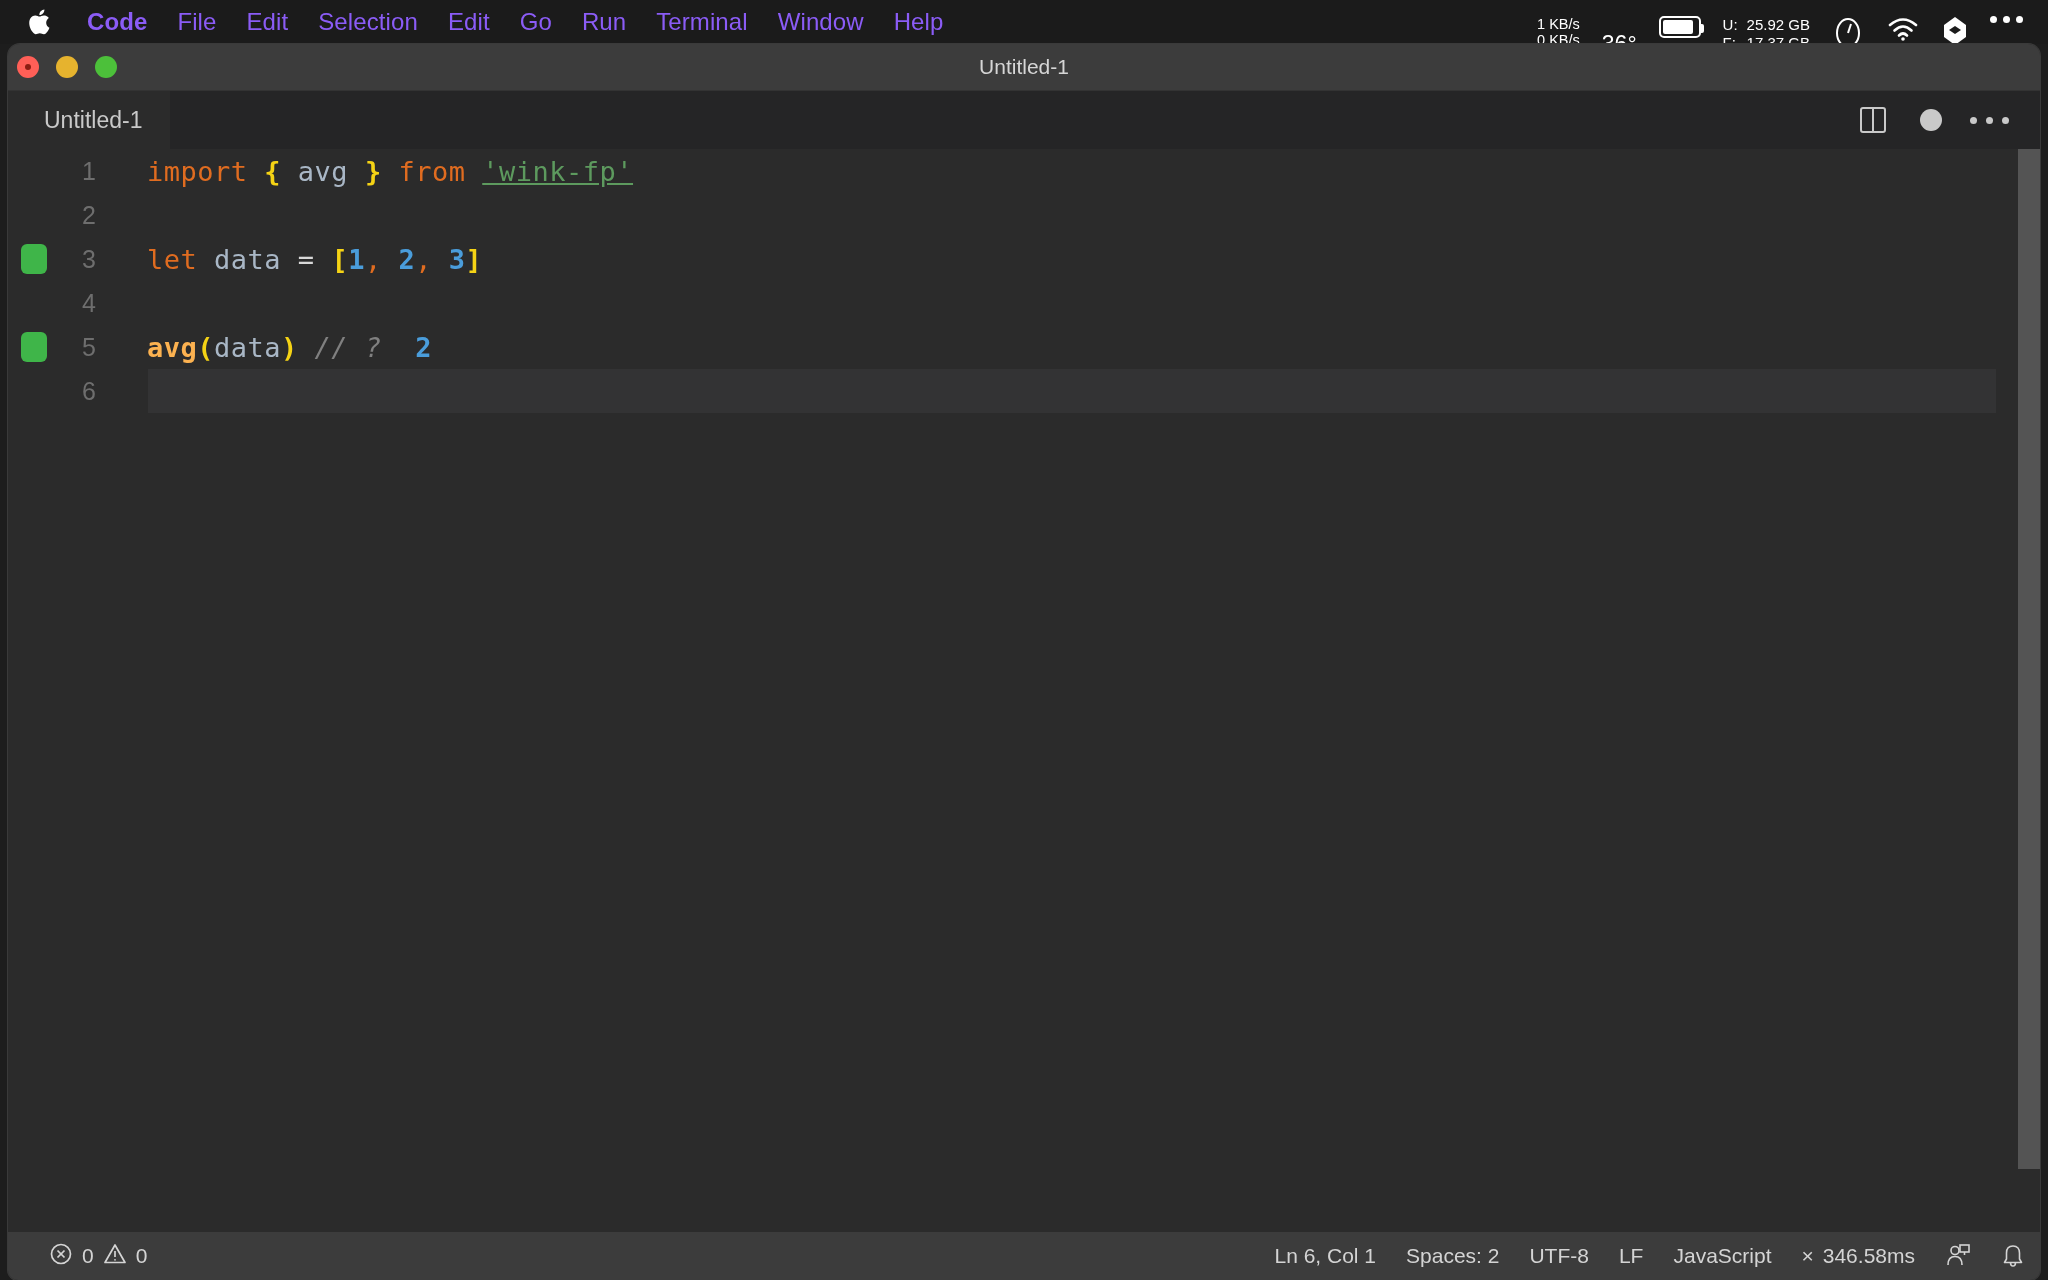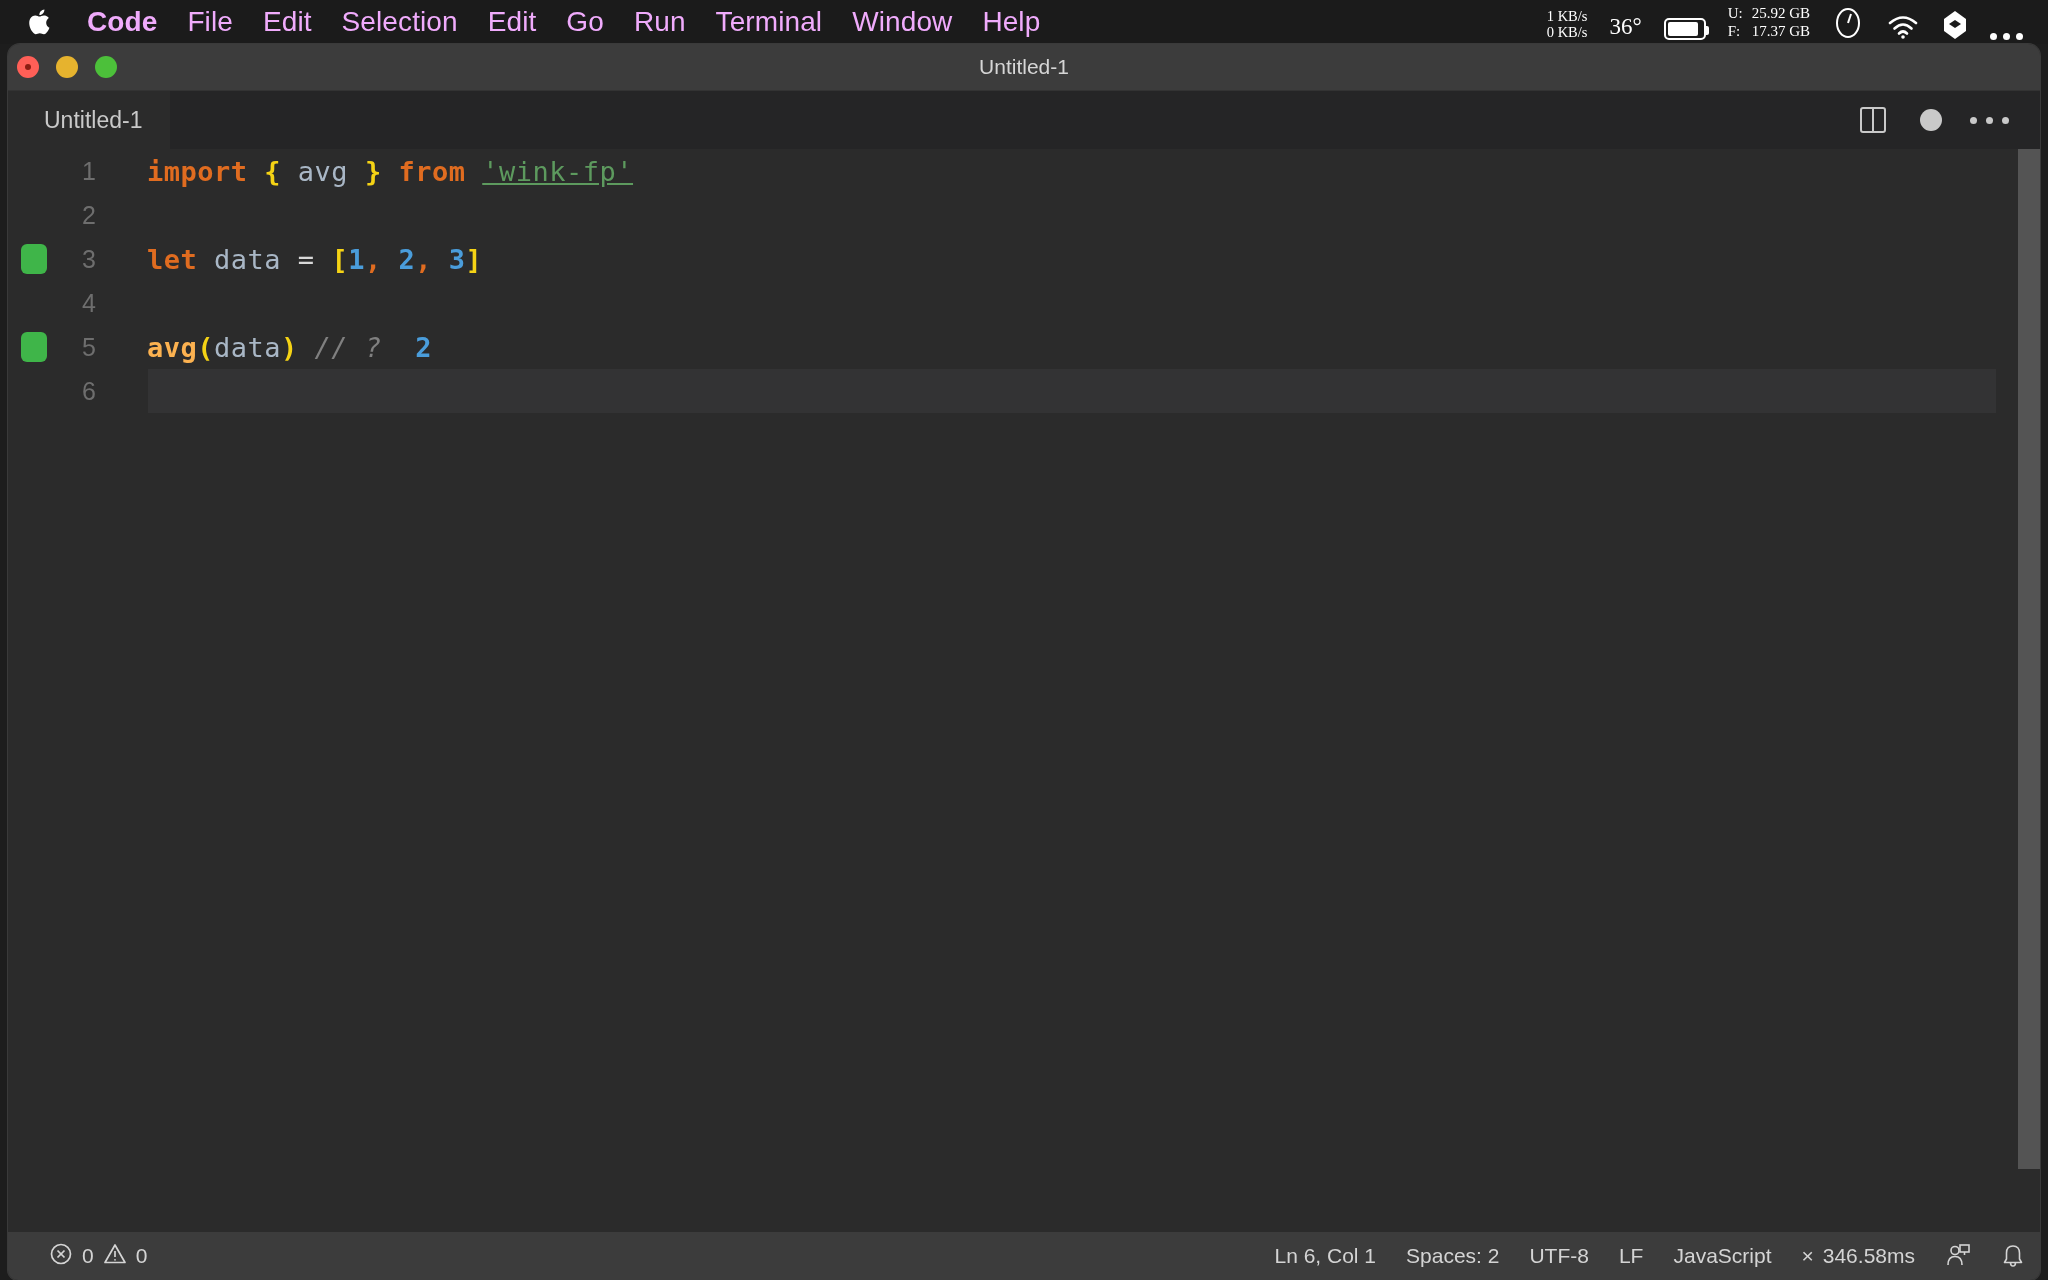--- a/index.html
+++ b/index.html
@@ -16,29 +16,29 @@
     background:#1b1b1b;
     display:flex; align-items:center;
     color:#ffffff;
   }
   .mb-left { display:flex; align-items:center; height:44px; padding-left:26px; }
   .mb-apple {
     width:26px; height:30px; margin-right:20px;
     display:flex; align-items:center; justify-content:center;
   }
   .mb-item {
-    font-size:28px; line-height:44px; padding:0 15px; color:#f0abfc;
+    font-size:24px; line-height:44px; padding:0 15px; color:#8b5cf6;
     letter-spacing:0.1px; white-space:nowrap;
   }
   .mb-item.bold { font-weight:bold; }
   .mb-right {
     position:absolute; right:14px; top:0; height:44px;
     display:flex; align-items:center; gap:0px;
   }
-  .mbr-cell { display:flex; align-items:flex-end; padding:4px 11px; height:44px;font-family:Liberation Serif, serif; }
+  .mbr-cell { display:flex; align-items:flex-start; padding:16px 11px; height:44px; }
   .net-rates {
     display:flex; flex-direction:column; justify-content:center;
     font-size:14.5px; line-height:16px; color:#fff; text-align:left;
   }
   .temp { font-size:23px; color:#fff;margin-top:15px; }
   .battery-shell {
     width:42px; height:22px; border:2.2px solid #fff; border-radius:5px;
     position:relative; display:flex; align-items:center; padding:2px;
   }
   .battery-fill { background:#fff; height:100%; width:88%; border-radius:2px; }
@@ -119,21 +119,21 @@
   }
   .lnum {
     width:100px; text-align:right; padding-right:12px;
     font-size:25px; color:#6e6e6e;
     font-family:"Liberation Sans", sans-serif;
   }
   .ltext {
     padding-left:39px; font-size:27px; letter-spacing:0.5px;
     white-space:pre; position:relative;
   }
-  .kw  { color:#e06c20; font-weight:bold; }
+  .kw  { color:#e06c20; font-weight:normal; }
   .br  { color:#f5d315; font-weight:bold; }
   .id  { color:#a9b7c6; }
   .str { color:#5d9a5e;text-decoration:underline; }
   .num { color:#4a9ddb; font-weight:bold; }
   .fn  { color:#fcb250; font-weight:bold; }
   .cm  { color:#808080; font-style:italic; }
   .op  { color:#d8d8d8; }
 
   
   #vscroll {

